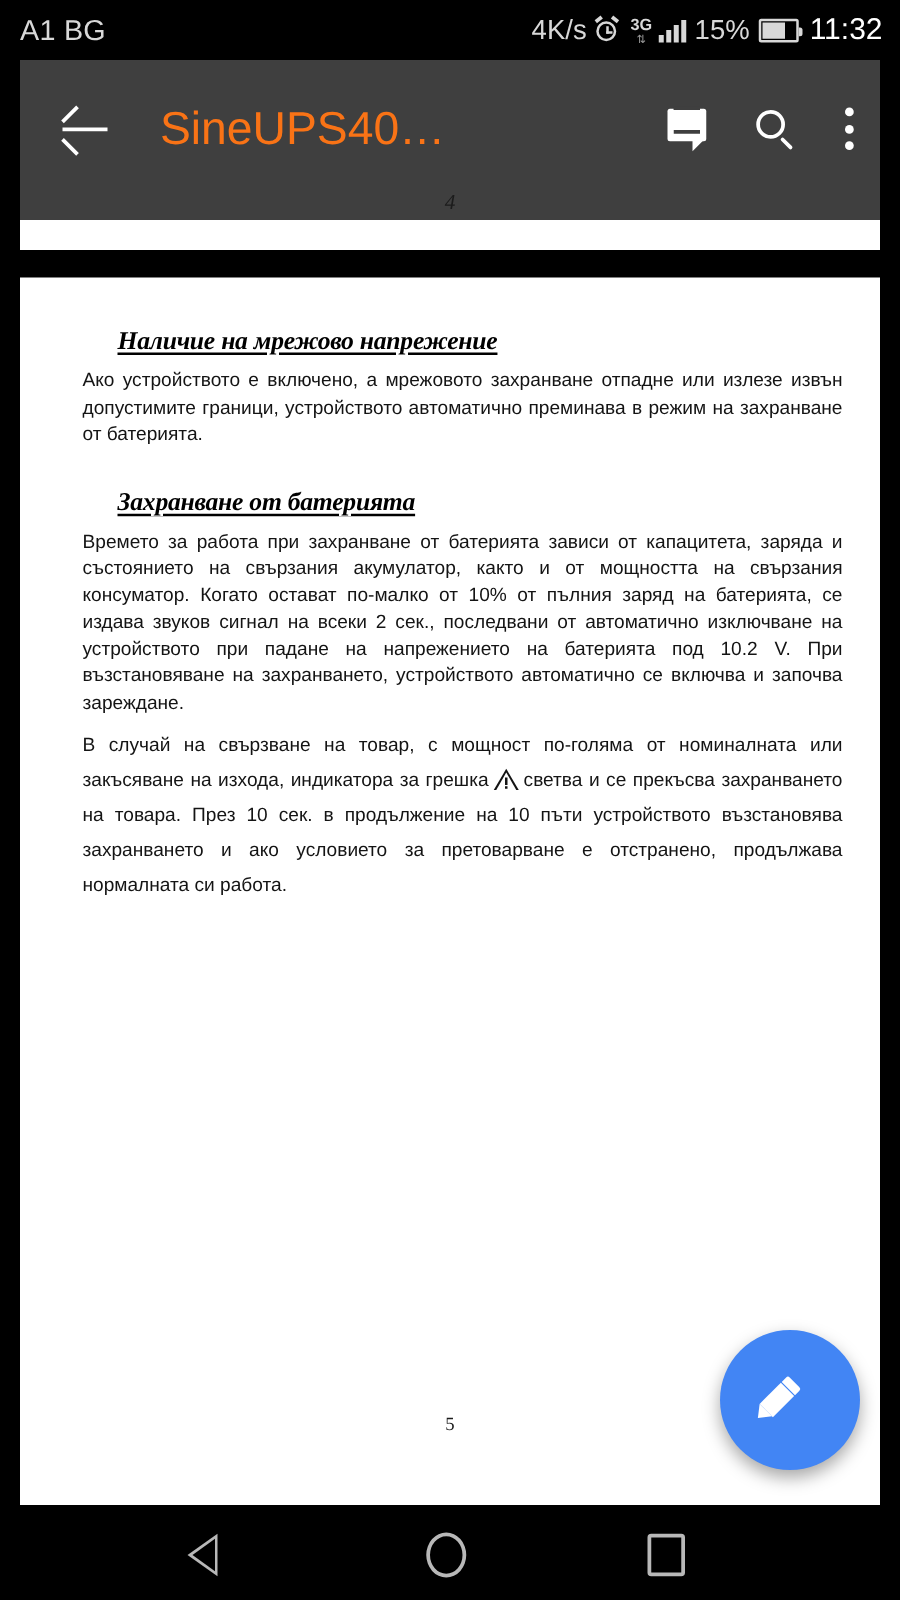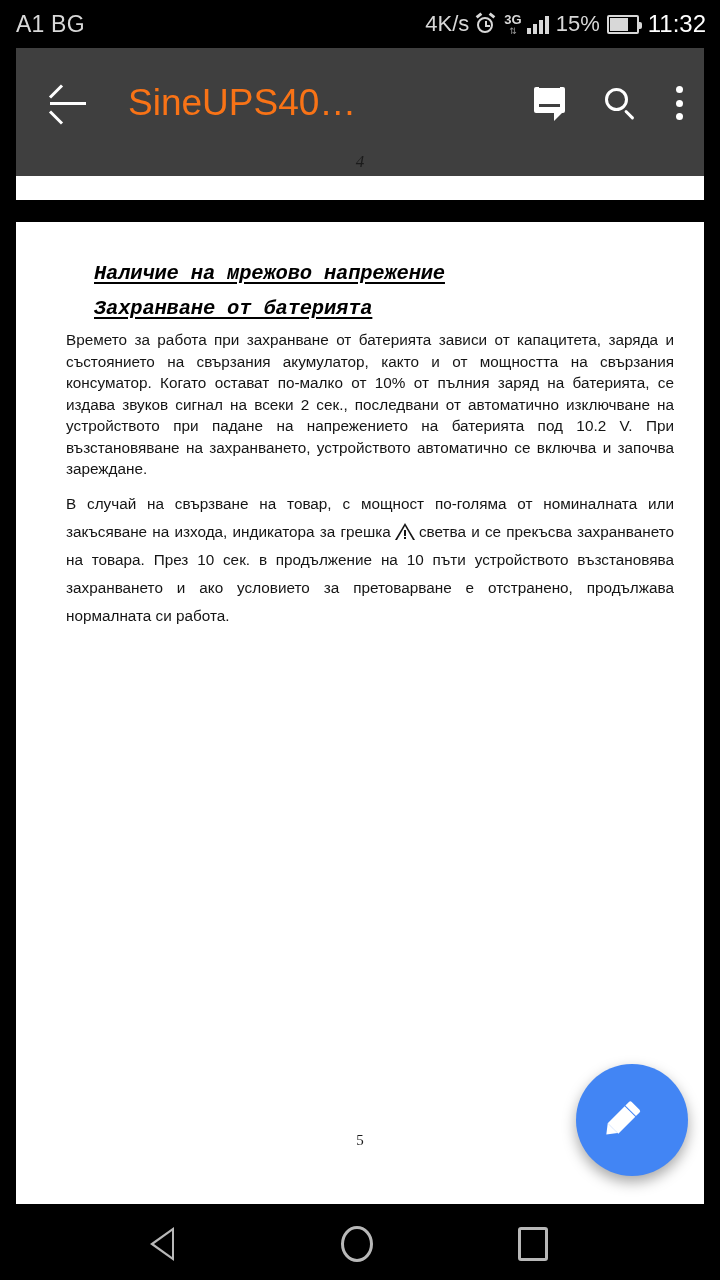--- a/index.html
+++ b/index.html
@@ -277,31 +277,31 @@
     background: #ffffff;
     box-sizing: border-box;
     overflow: hidden;
   }
   .doc-body {
     position: absolute;
     left: 50px; top: 40px;
     width: 608px;
   }
   .doc-h {
-    font-family: Liberation Mono, monospace;
+    font-family: Liberation Serif, serif;
     font-weight: bold;
     font-style: italic;
     font-size: 20.5px;
     color: #000000;
     text-decoration: underline;
     text-underline-offset: 3px;
     margin: 0 0 9px 28px;
     letter-spacing: -0.2px;
   }
-  .doc-h.second { margin-top: 12px; }
+  .doc-h.second { margin-top: 32px; }
   .doc-p {
     font-family: "Liberation Sans", sans-serif;
     font-size: 15.3px;
     line-height: 21.5px;
     color: #141414;
     text-align: justify;
     margin: 0 0 10px 0;
   }
   .doc-p.loose { line-height: 28px; }
 
@@ -535,20 +535,21 @@
     </div>
     <div class="ab-prevpage">4</div>
   </div>
 
   <div class="prev-page-strip"></div>
 
   <div class="page">
     <div class="doc-body">
 
       <h2 class="doc-h">Наличие на мрежово напрежение</h2>
+      <p class="doc-p">Ако устройството е включено, а мрежовото захранване отпадне или излезе извън допустимите граници, устройството автоматично преминава в режим на захранване от батерията.</p>
 
       <h2 class="doc-h second">Захранване от батерията</h2>
       <p class="doc-p">Времето за работа при захранване от батерията зависи от капацитета, заряда и състоянието на свързания акумулатор, както и от мощността на свързания консуматор. Когато остават по-малко от 10% от пълния заряд на батерията, се издава звуков сигнал на всеки 2 сек., последвани от автоматично изключване на устройството при падане на напрежението на батерията под 10.2 V. При възстановяване на захранването, устройството автоматично се включва и започва зареждане.</p>
       <p class="doc-p loose"><span>В случай на свързване на товар, с мощност по-голяма от номиналната или закъсяване на изхода, индикатора за грешка</span><span class="inline-warn"><span class="tri"></span><span class="tri-in"></span><span class="bang"></span><span class="dot"></span></span><span>светва и се прекъсва захранването на товара. През 10 сек. в продължение на 10 пъти устройството възстановява захранването и ако условието за претоварване е отстранено, продължава нормалната си работа.</span></p>
 
     </div>
     <div class="page-number">5</div>
   </div>
 
   <div class="fab">

